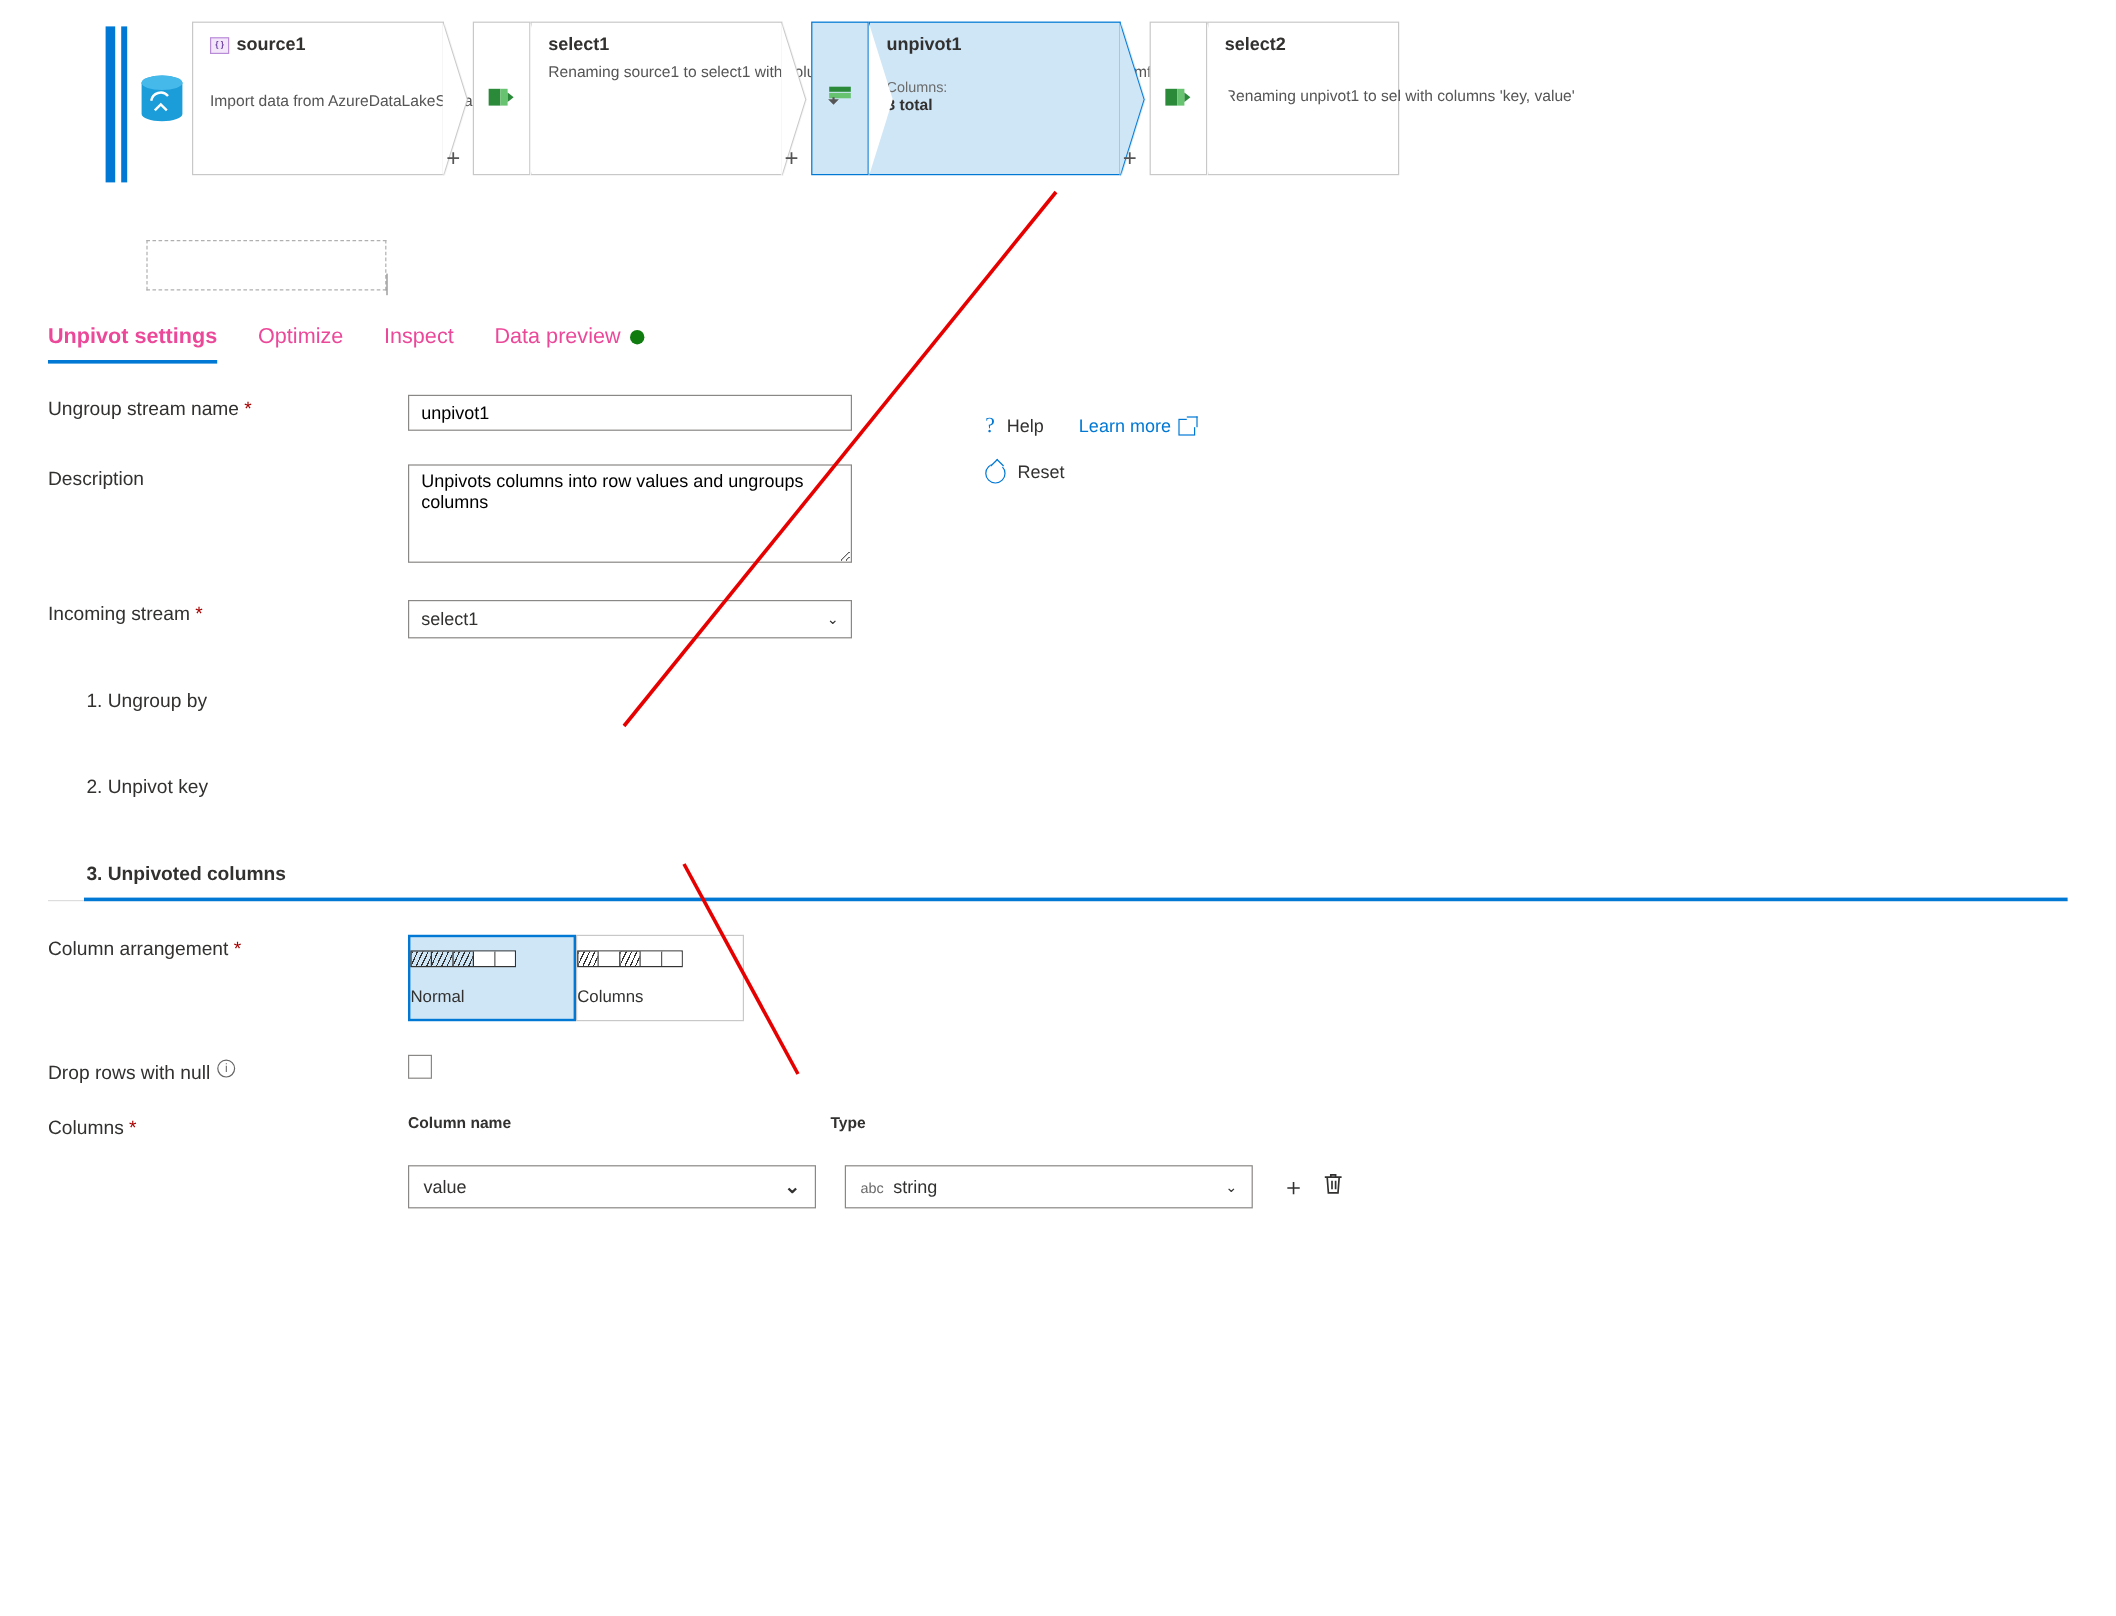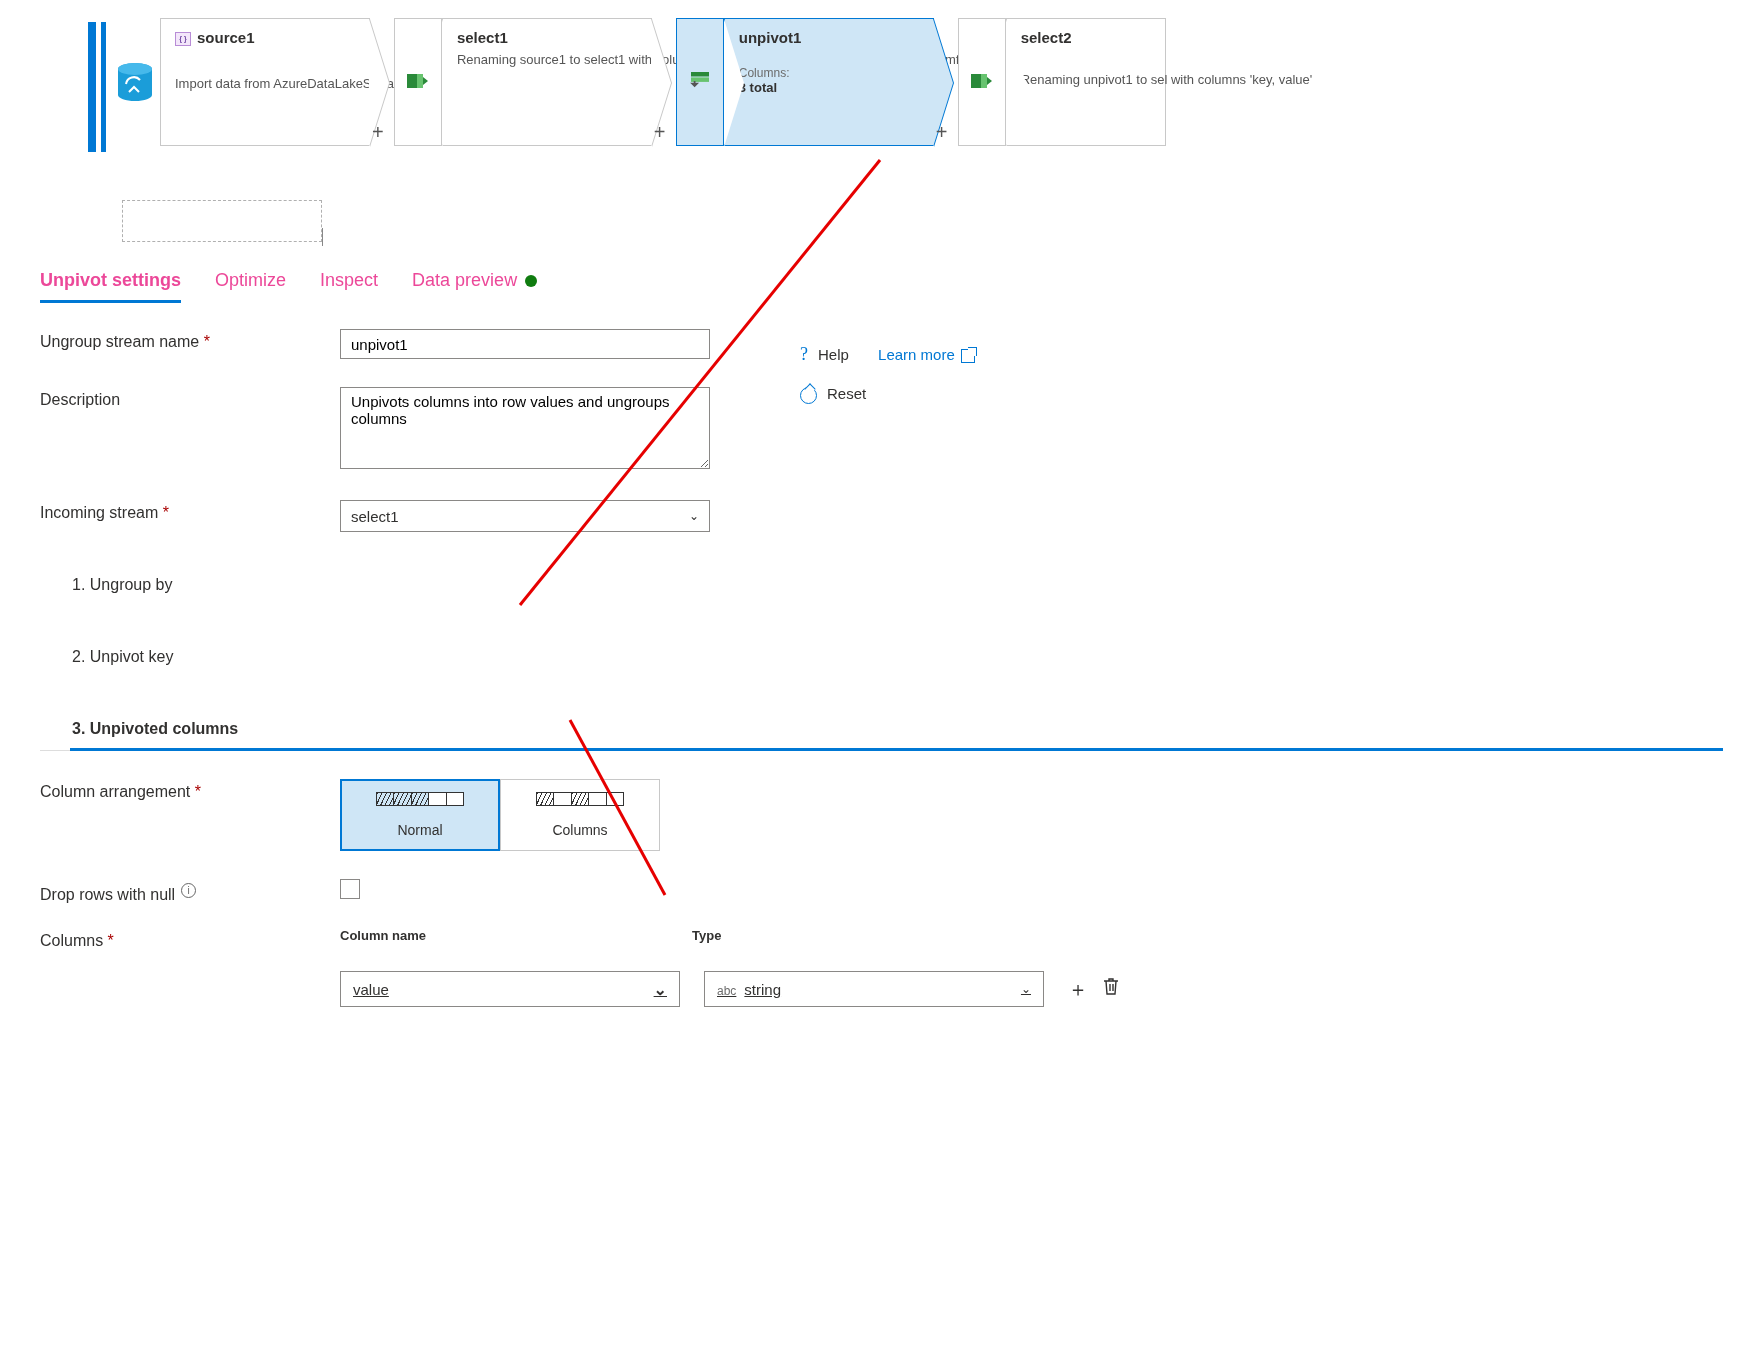--- a/index.html
+++ b/index.html
@@ -42,48 +42,48 @@
   .field-label { width: 300px; font-size: 16px; color: #323130; padding-top: 4px; }
   .req { color: #a80000; }
   .field-control input[type=text], .field-control textarea, .field-control .select {
     border: 1px solid #8a8886; font-size: 15px; padding: 5px 10px; font-family: inherit;
   }
   .field-control input[type=text] { width: 370px; height: 30px; }
   .field-control textarea { width: 370px; height: 82px; resize: both; }
   .field-control .select { width: 370px; height: 32px; display:flex; align-items:center; justify-content:space-between; cursor:pointer; }
   .chev { font-size: 12px; }
 
-  .side-links { position:absolute; left: 800px; top: 80px; font-size:15px; }
+  .side-links { position:absolute; left: 821px; top: 80px; font-size:15px; }
   .side-links .help { margin-bottom: 20px; }
   .side-links .q { color:#0078d4; font-size:18px; margin-right:10px; font-family: Georgia, serif; }
   .side-links .ring { display:inline-block; width:17px; height:17px; border:1.7px solid #0078d4; border-radius:50%; margin-right:10px; vertical-align:middle; position:relative; }
   .side-links .ring::after { content:""; position:absolute; top:-3px; left:5px; width:7px; height:7px; border-left:1.7px solid #0078d4; border-top:1.7px solid #0078d4; transform:rotate(45deg); background:#fff; }
   .side-links a { color:#0078d4; text-decoration:none; }
   .ext-icon { display:inline-block; width:14px; height:14px; border:1.5px solid #0078d4; margin-left:6px; position:relative; vertical-align:middle; }
   .ext-icon::after { content:""; position:absolute; right:-3px; top:-3px; width:8px; height:8px; border-top:1.5px solid #0078d4; border-right:1.5px solid #0078d4; background:#fff; }
 
   .subtabs { display:flex; gap: 38px; margin-top: 40px; border-bottom: 1px solid #ddd; padding-left: 30px; flex-direction: column; }
   .subtabs .sub { padding: 4px 2px 12px 2px; font-size: 16px; color:#323130; cursor:pointer; position:relative; }
   .subtabs .sub.active { font-weight:600; }
   .subtabs .sub.active::after { content:""; position:absolute; left:0; right:0; bottom:-1px; height:3px; background:#0078d4; }
 
   .arrangement { display:flex; gap:0; }
-  .arr-opt { width:160px; height:72px; border:1px solid #c8c8c8; display:flex; flex-direction:column; align-items:center; justify-content:center; gap:16px; cursor:pointer; }
+  .arr-opt { width:140px; height:72px; border:1px solid #c8c8c8; display:flex; flex-direction:column; align-items:flex-start; justify-content:center; gap:16px; cursor:pointer; }
   .arr-opt.sel { border:2px solid #0078d4; background:#cfe6f6; }
   .arr-opt .label { font-size:14px; }
   .arr-glyph { width:88px; height:14px; border:1px solid #333; display:flex; }
   .arr-glyph span { flex:1; border-right:1px solid #333; background: repeating-linear-gradient(115deg,#333 0,#333 1px,transparent 1px,transparent 4px); }
   .arr-glyph span.blank { background:#fff; }
   .arr-glyph span:last-child { border-right:none; }
 
   .checkbox { width:20px; height:20px; border:1px solid #8a8886; display:inline-block; }
   .info-icon { display:inline-block; width:15px; height:15px; border:1px solid #666; border-radius:50%; font-size:10px; text-align:center; line-height:13px; color:#666; margin-left:6px; vertical-align:super; }
 
   .columns-area { display:flex; gap:24px; align-items:center; margin-top:10px; }
-  .col-field { position:relative;text-decoration:underline; }
+  .col-field { position:relative; }
   .col-field .select { width: 340px; height: 36px; border:1px solid #8a8886; display:flex; align-items:center; justify-content:space-between; padding:0 12px; font-size:15px; }
   .type-prefix { color:#6b6b6b; font-size:12px; margin-right:8px; }
   .row-actions { font-size:20px; display:flex; gap:14px; }
   .icon-plus { font-weight:300; }
   .icon-trash svg { width:18px; height:20px; }
 
   .annot-line { position:absolute; pointer-events:none; z-index:999; }
 </style>
 </head>
 <body>

